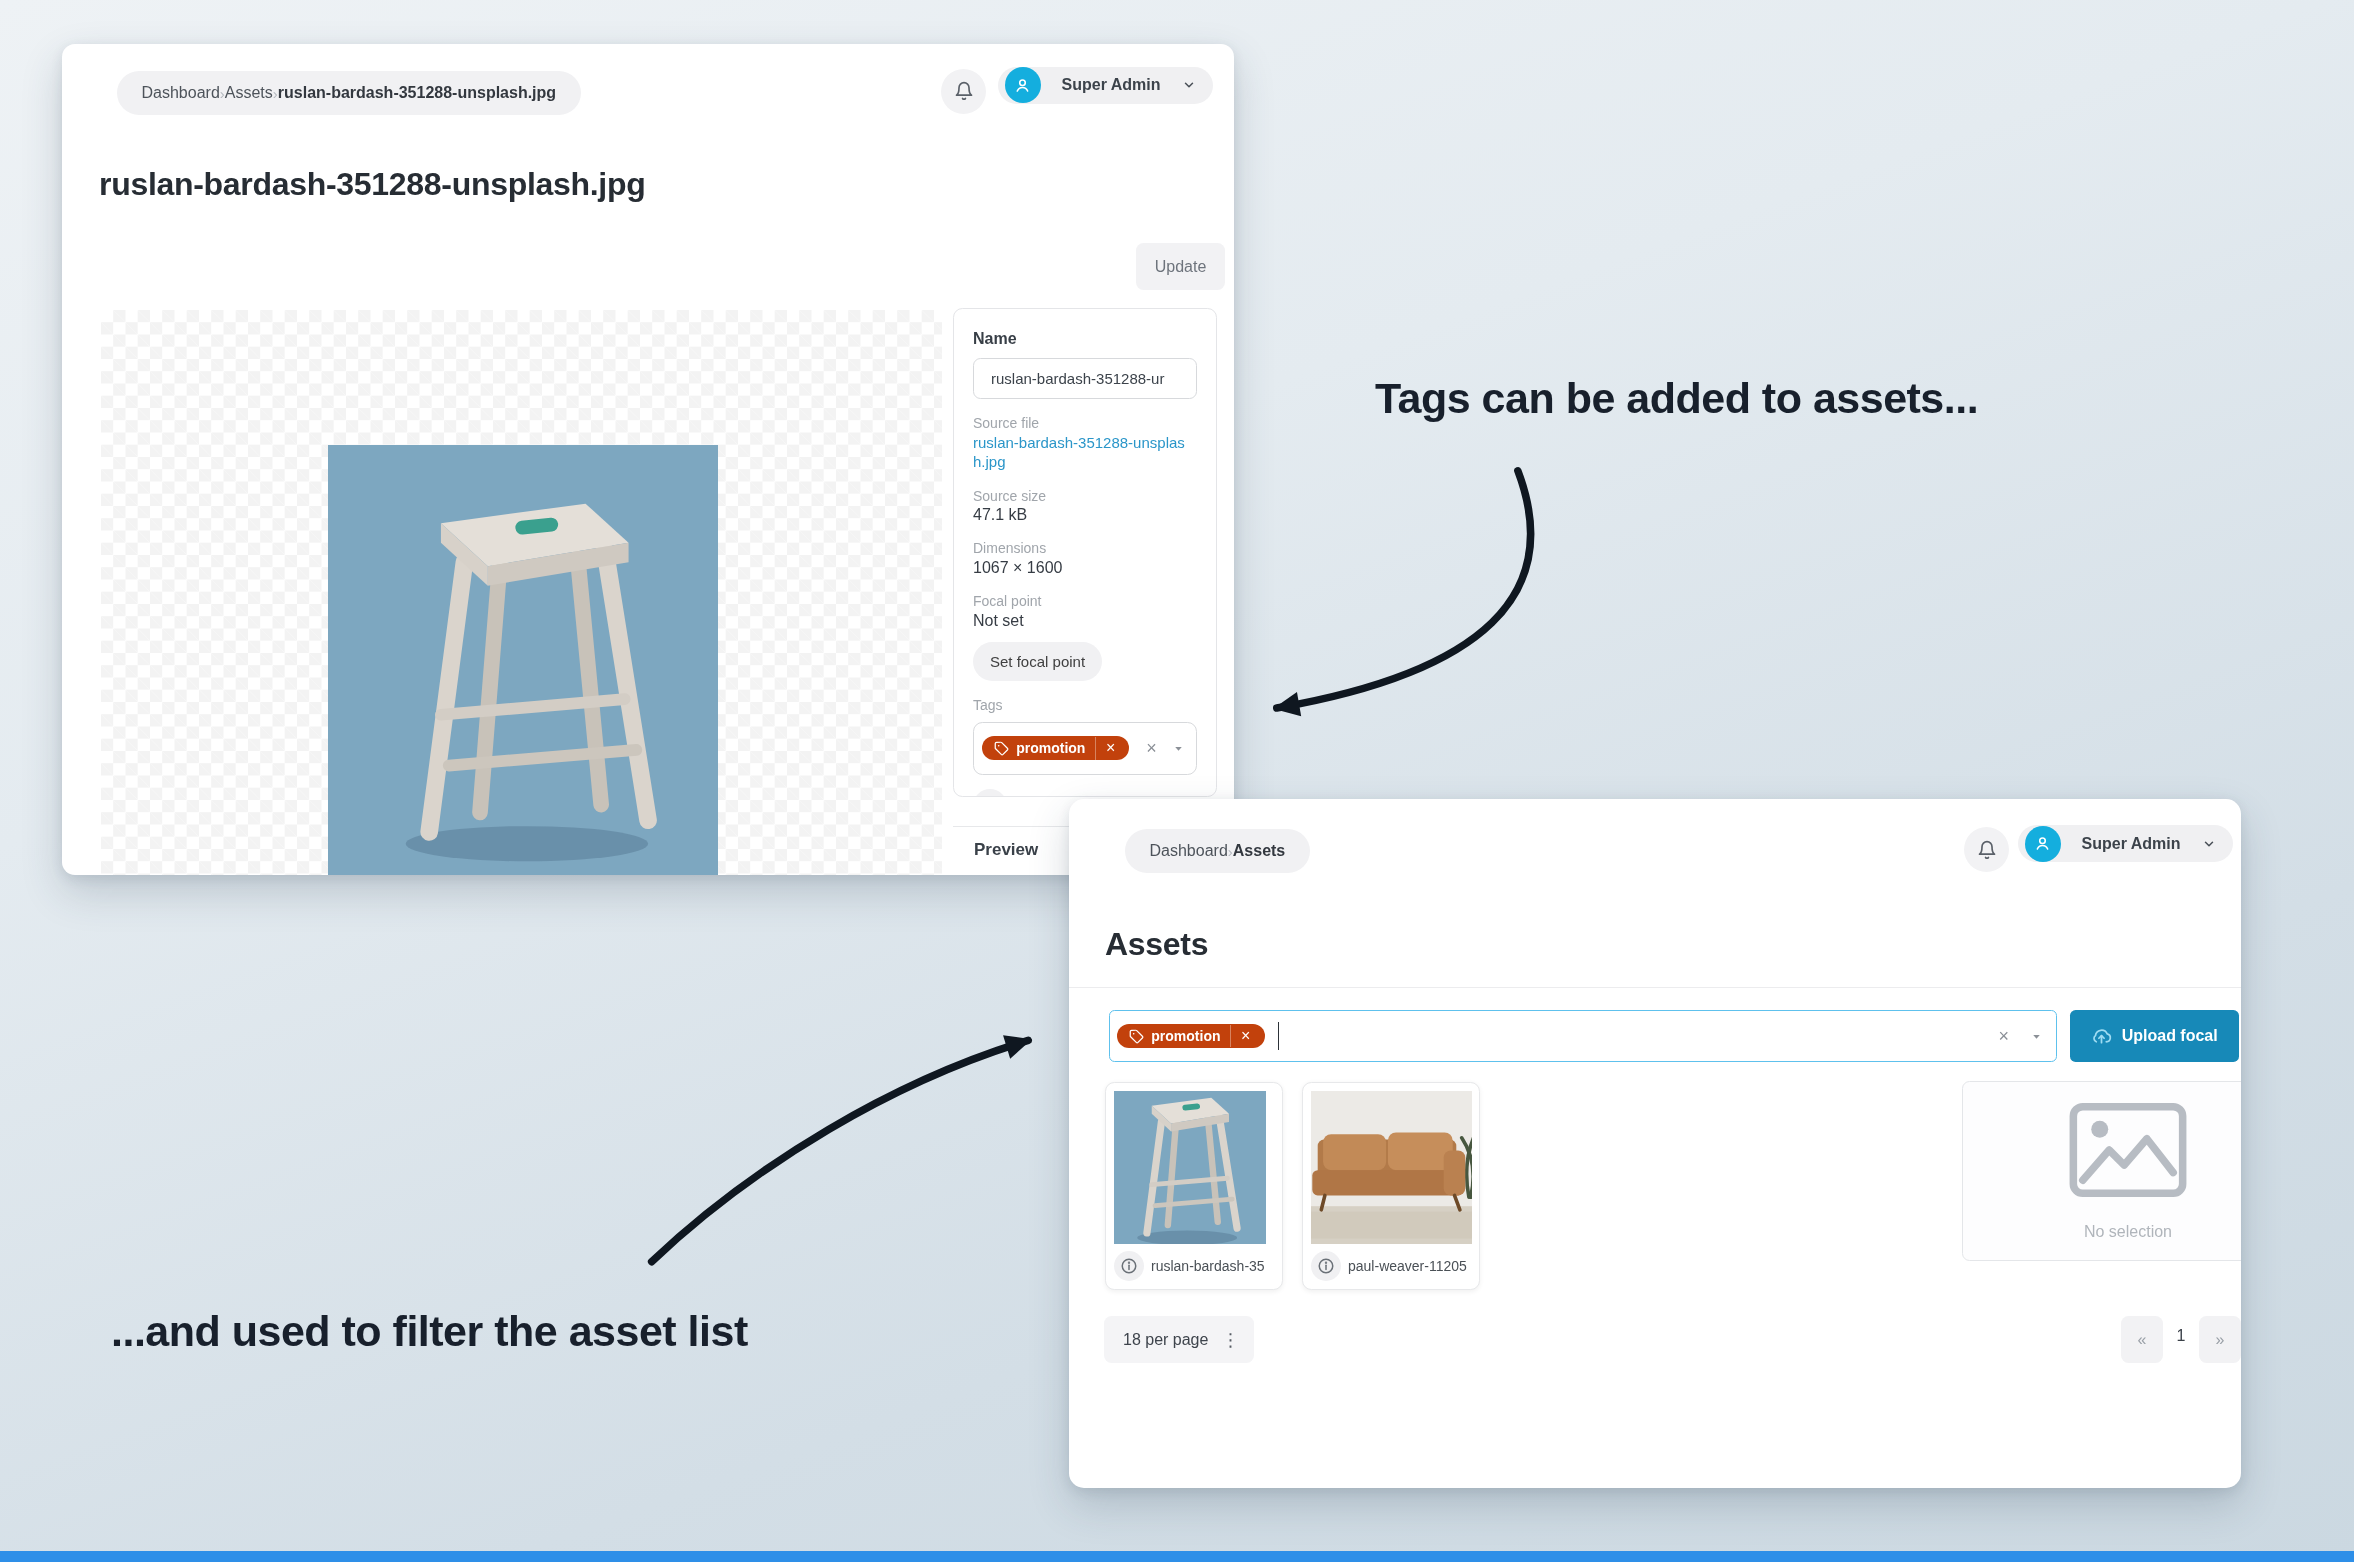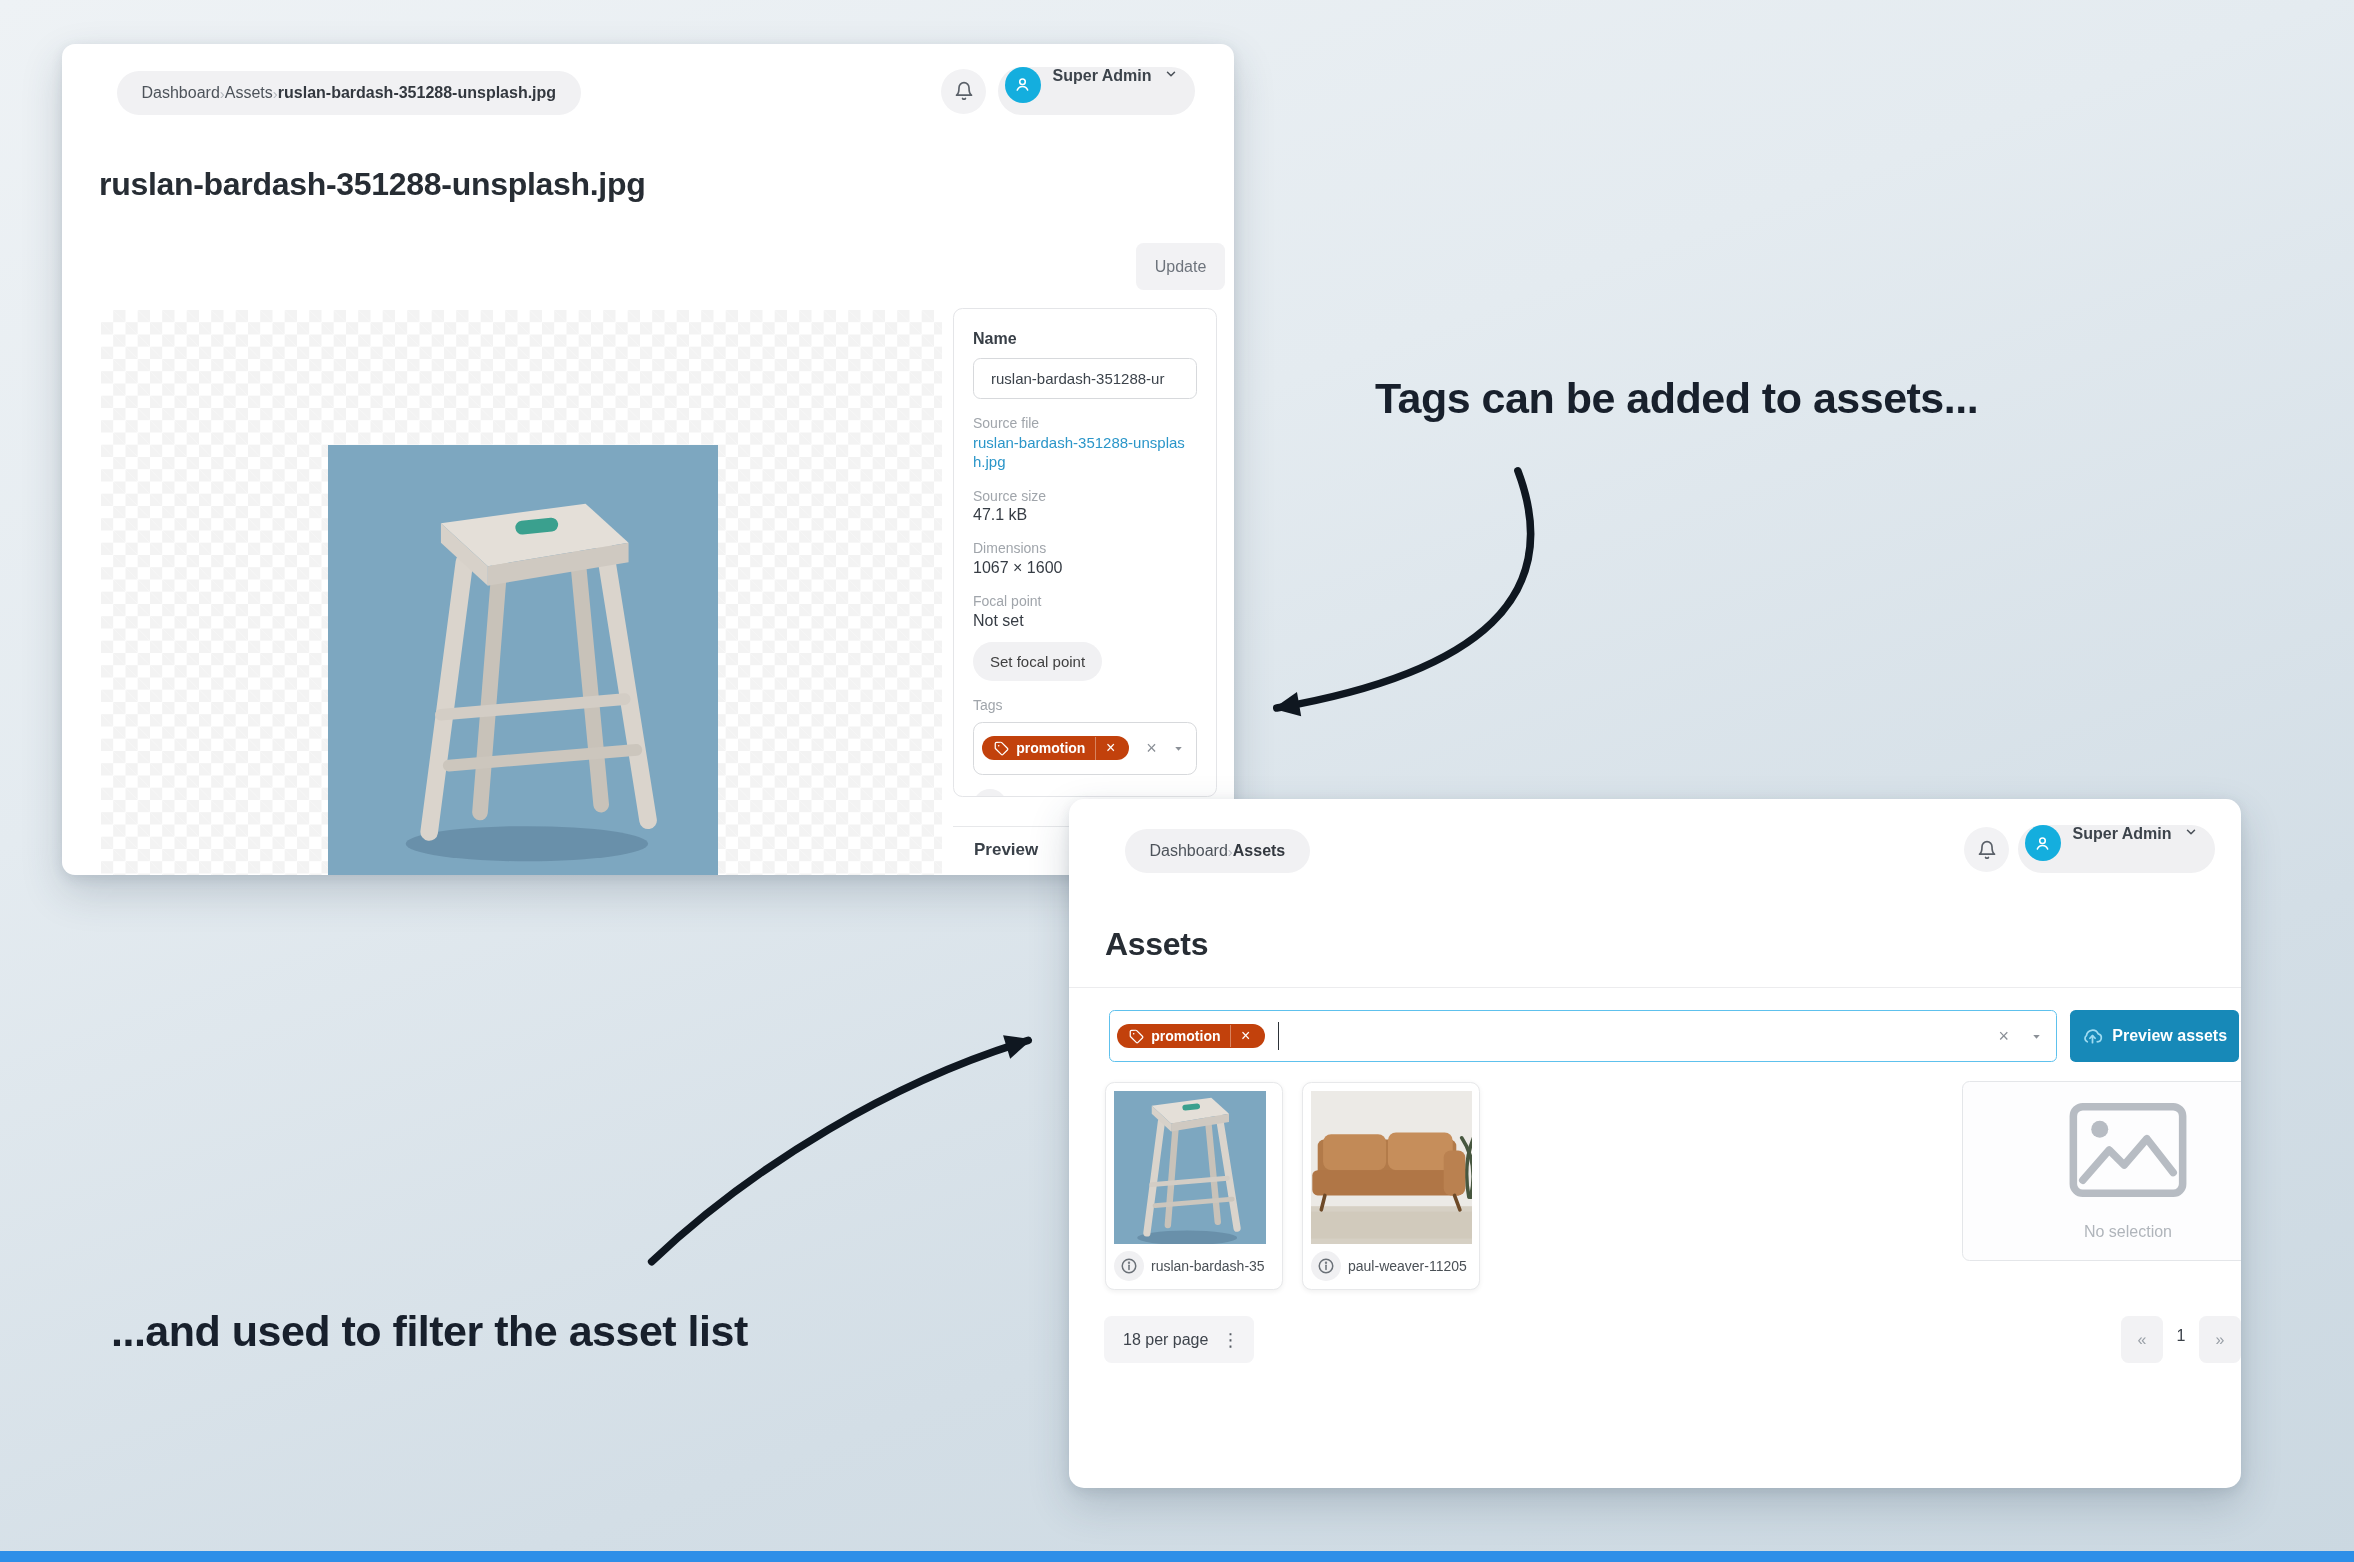--- a/index.html
+++ b/index.html
@@ -13,22 +13,22 @@
   #detail-window { left:62px; top:44px; width:1172px; height:831px; border-radius:13px; z-index:10; overflow:hidden; }
   #list-window   { left:1069px; top:799px; width:1172px; height:689px; border-radius:15px; z-index:20; overflow:hidden; }
 
   .breadcrumb { position:absolute; display:flex; align-items:center; 
     background:#f1f1f3; border-radius:24.5px; height:44px; padding:0 24.5px; font-size:16px; color:#4d535a; }
   .breadcrumb .sep { color:#b6bac0; font-size:15px; }
   .breadcrumb .last { color:#33383f; font-weight:bold; }
 
   .icon-circle { position:absolute; width:45px; height:45px; border-radius:50%; background:#f2f2f4;
     display:flex; align-items:center; justify-content:center; color:#5a6068; cursor:pointer; }
-  .user-pill { position:absolute; display:flex; align-items:flex-start; gap:12px; background:#f0f0f2;
-    border-radius:26px; height:48px; padding:0 17px 0 6.6px; cursor:pointer; }
+  .user-pill { position:absolute; display:flex; align-items:center; gap:21px; background:#f0f0f2;
+    border-radius:26px; height:37px; padding:0 17px 0 6.6px; cursor:pointer; }
   .avatar { width:36px; height:36px; border-radius:50%; background:#14aede; display:flex; align-items:center; justify-content:center; color:#fff; }
   .user-pill .uname { font-size:16px; font-weight:600; color:#3c434b; }
   .chev { color:#4c525a; }
 
   .page-title { position:absolute; font-weight:bold; color:#272d34; letter-spacing:-0.3px; }
 
   .btn-gray { background:#f2f2f4; border:none; border-radius:7.5px; color:#6e747c; font-size:16px;
     font-family:inherit; cursor:pointer; }
 
   
@@ -293,21 +293,21 @@
         </svg>
     </span>
   </div>
 
   <button class="btn-primary">
     <svg class="ic" width="21" height="21" viewBox="0 0 24 24" fill="none" stroke="#9fdcf2" stroke-width="2" stroke-linecap="round" stroke-linejoin="round">
         <path d="M17.5 18a4.5 4.5 0 0 0 1-8.9 7 7 0 0 0-13.4 1.9A4 4 0 0 0 6 18"></path>
         <polyline points="9 14 12 11 15 14"></polyline>
         <line x1="12" y1="11" x2="12" y2="19"></line>
       </svg>
-    <span>Preview assets</span>
+    <span>Upload focal</span>
   </button>
 
   <div class="asset-card" style="left:36px;">
     <div class="asset-thumb">
       <svg class="ic" width="161" height="153" viewBox="10 6 180 200" preserveAspectRatio="xMidYMid slice">
           <use href="#sym-stool"></use>
         </svg>
     </div>
     <div class="asset-meta">
       <span class="info-pill">

